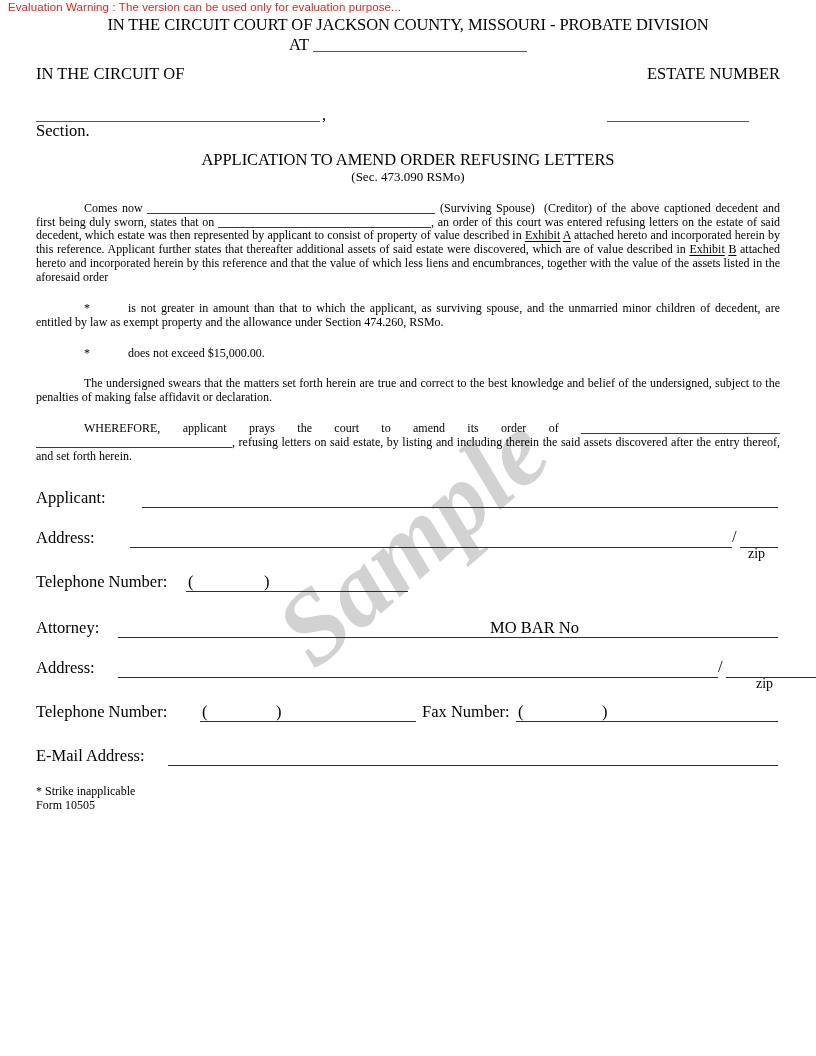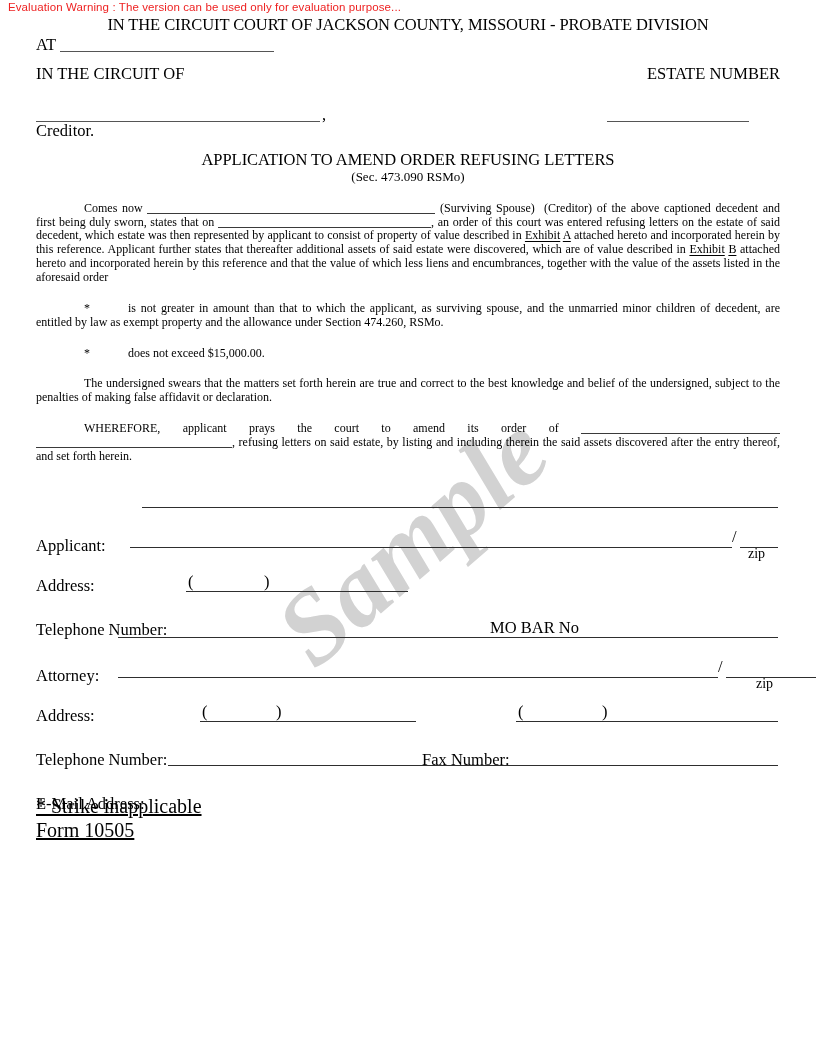--- a/index.html
+++ b/index.html
@@ -75,20 +75,21 @@
 
   
   .court-title {
     text-align: center;
     font-size: 16.5px;
     line-height: 1.12;
     white-space: nowrap;
     letter-spacing: -0.1px;
   }
   .at-row {
+    text-align: center;
     font-size: 16.5px;
     line-height: 1.22;
     margin-top: 1px;
   }
   .at-row .at-label { margin-right: 4px; }
   .rule-at {
     display: inline-block;
     width: 214px;
     border-bottom: 1.3px solid #555;
     height: 0.9em;
@@ -186,21 +187,20 @@
     font-size: 16.5px;
     height: 22px;
     margin-top: 14px;
   }
   .field-row:first-child { margin-top: 0; }
   .field-label {
     position: absolute;
     left: 0;
     top: 0;
     white-space: nowrap;
-    margin-top: 48px;
   }
   .fill {
     position: absolute;
     bottom: 2px;
     border-bottom: 1.3px solid #2e2e2e;
     height: 1px;
   }
   .paren {
     position: absolute;
     top: 0;
@@ -218,24 +218,23 @@
   }
   .mobar {
     position: absolute;
     top: 0;
     font-size: 16.5px;
     white-space: nowrap;
   }
 
   
   .footer {
-    margin-top: 26px;
-    font-size: 20px;
+    margin-top: 16px;
+    font-size: 12px;
     line-height: 1.22;
-    text-decoration: underline;
   }
 </style>
 </head>
 <body>
 
 <div class="watermark">
   <span>Sample</span>
 </div>
 
 <div class="page">
@@ -252,21 +251,21 @@
 
     <div class="estate-row">
       <span class="left">IN THE CIRCUIT OF</span>
       <span class="right">ESTATE NUMBER</span>
     </div>
 
     <div class="party-row">
       <span class="rule-decedent"></span>
       <span class="comma-mark">,</span>
       <span class="rule-estatenum"></span>
-      <span class="deceased-label">Creditor.</span>
+      <span class="deceased-label">Section.</span>
     </div>
 
     <div class="doc-title">APPLICATION TO AMEND ORDER REFUSING LETTERS</div>
     <div class="doc-subtitle">(Sec. 473.090 RSMo)</div>
 
     <div class="body-para"><span class="indent"></span><span>Comes now</span> <span class="rule-inline rule-applicantname"></span> <span>(Surviving Spouse)</span> &nbsp;<span>(Creditor)</span> <span>of the above captioned decedent and first being duly sworn, states that on</span> <span class="rule-inline rule-dateon"></span><span>, an order of this court was entered refusing letters on the estate of said decedent, which estate was then represented by applicant to consist of property of value described in</span> <span class="ul-word">Exhibit</span> <span class="ul-word">A</span> <span>attached hereto and incorporated herein by this reference.  Applicant further states that thereafter additional assets of said estate were discovered, which are of value described in</span> <span class="ul-word">Exhibit</span> <span class="ul-word">B</span> <span>attached hereto and incorporated herein by this reference and that the value of which less liens and encumbrances, together with the value of the assets listed in the aforesaid order</span></div>
 
     <div class="body-para"><span class="indent-star"></span><span>*</span><span class="star-gap"></span><span>is not greater in amount than that to which the applicant, as surviving spouse, and the unmarried minor children of decedent, are entitled by law as exempt property and the allowance under Section 474.260, RSMo.</span></div>
 
     <div class="body-para tight"><span class="indent-star"></span><span>*</span><span class="star-gap"></span><span>does not exceed $15,000.00.</span></div>

